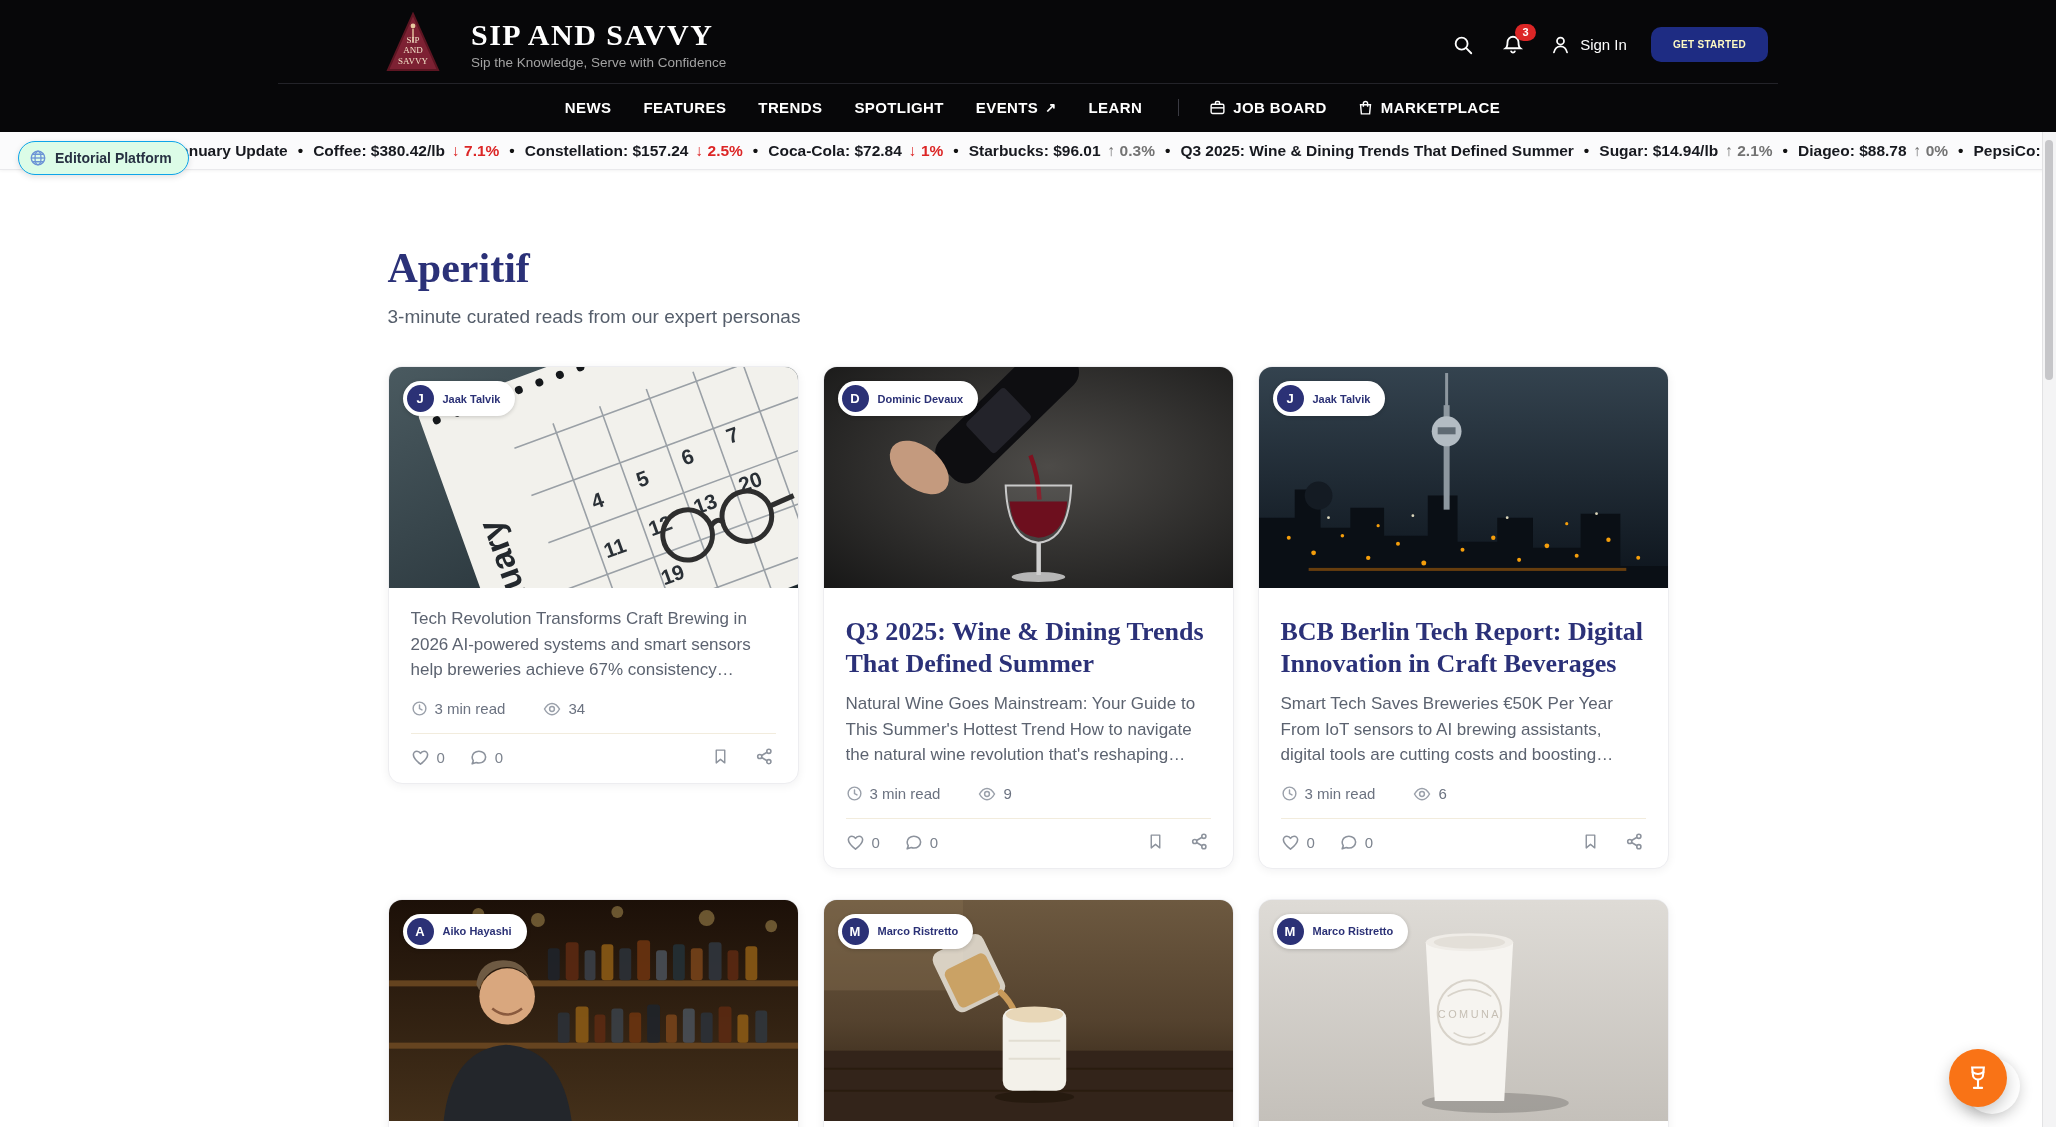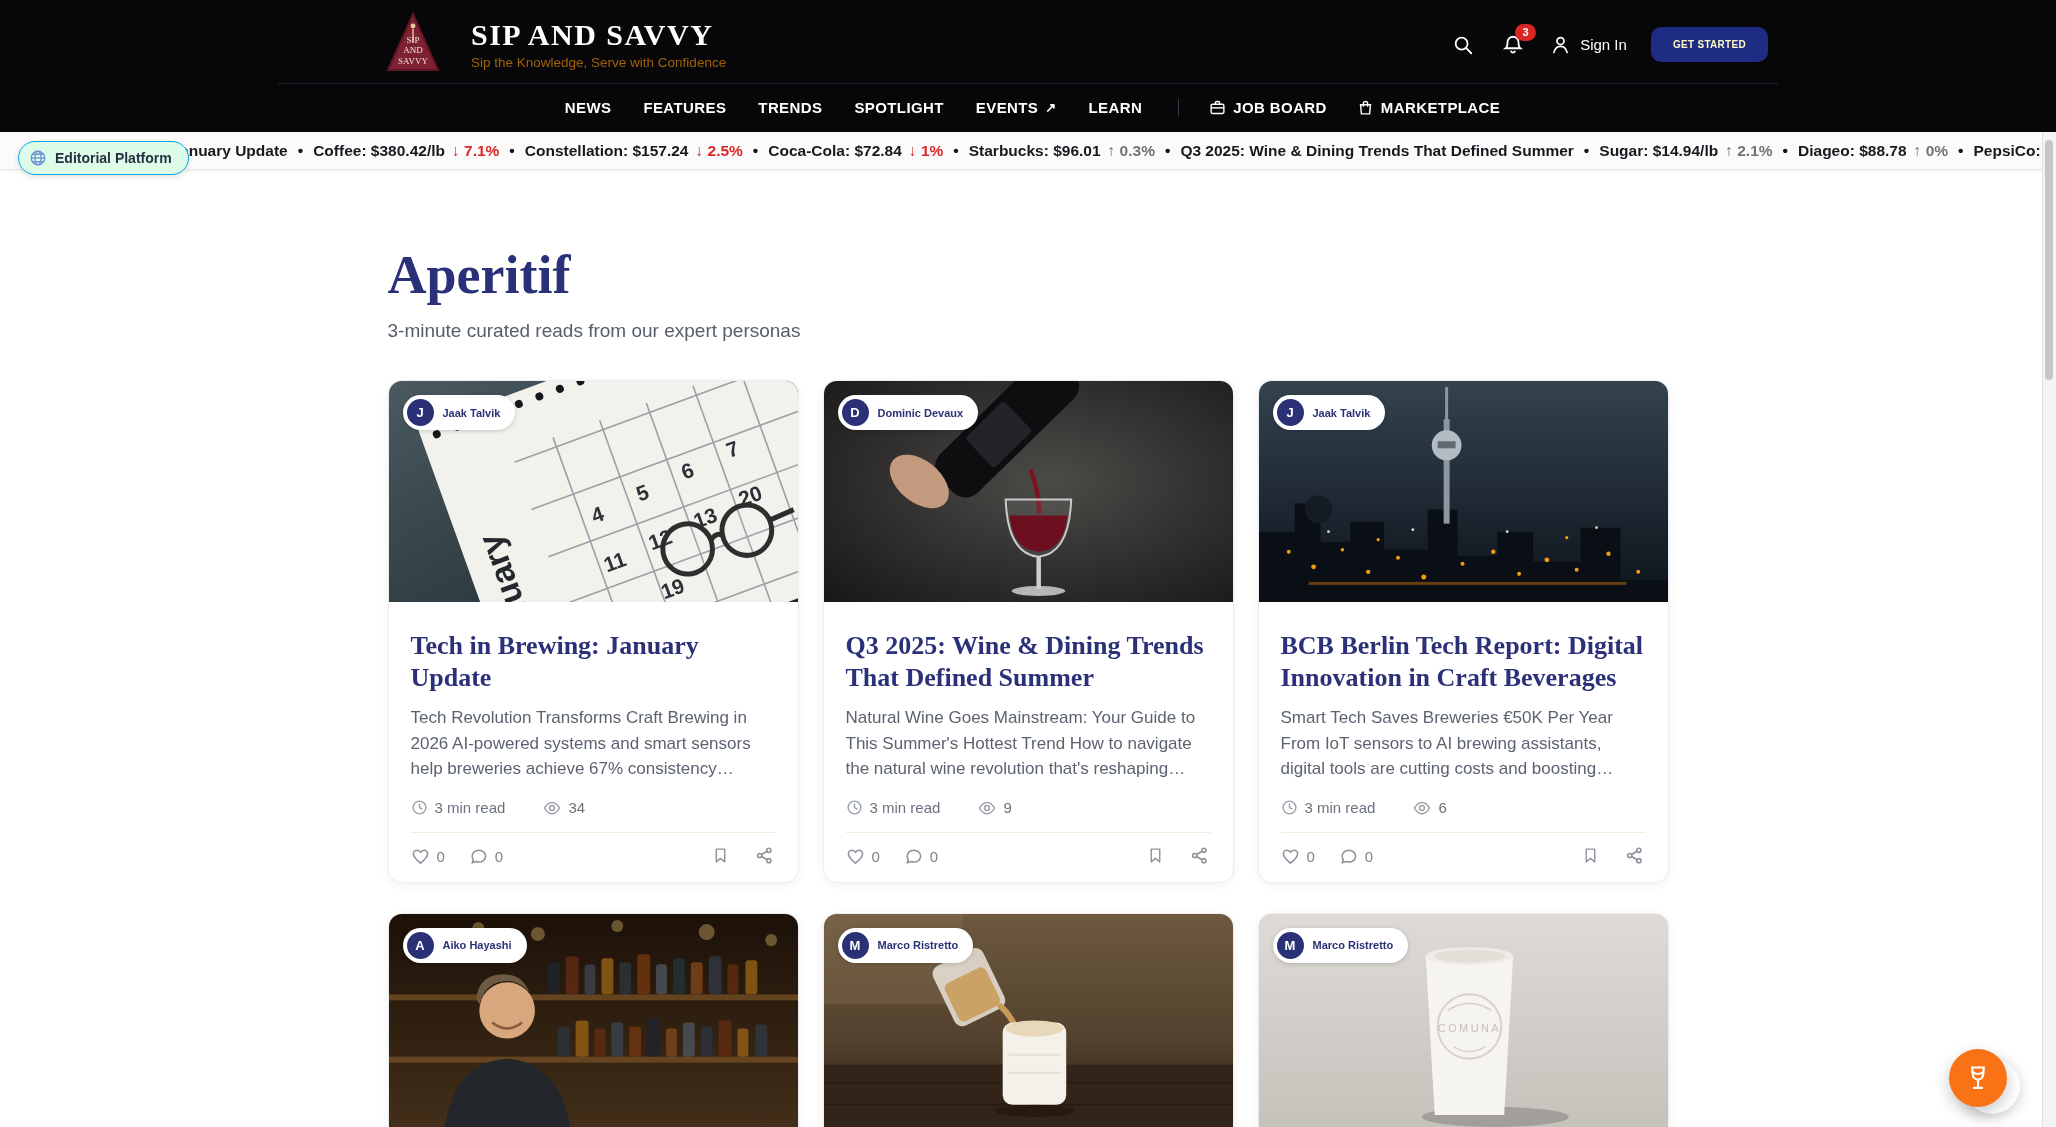--- a/index.html
+++ b/index.html
@@ -7,21 +7,21 @@
         font-family:"Liberation Sans",sans-serif;-webkit-font-smoothing:antialiased;}
   a{text-decoration:none;color:inherit;cursor:pointer;}
 
   
   .site-header{position:relative;height:132px;background:#070709;z-index:6;}
   .top-strip{width:1500px;margin:0 auto;height:84px;display:flex;align-items:center;
              justify-content:space-between;border-bottom:1px solid #232329;box-sizing:border-box;padding:6px 10px 0 108px;}
   .brand{display:flex;align-items:center;gap:31px;}
   .brand-text{display:flex;flex-direction:column;}
   .brand-title{font-family:"Liberation Serif",serif;font-weight:700;font-size:30px;letter-spacing:1.5px;color:#fff;line-height:1.05;}
-  .brand-tagline{font-size:13.5px;color:#a16207;margin-top:4px;}
+  .brand-tagline{font-size:13.5px;color:#a3a3a3;margin-top:4px;}
   .header-actions{display:flex;align-items:center;gap:24px;}
   .icon-btn{position:relative;display:flex;align-items:center;justify-content:center;width:26px;height:26px;}
   .icon-btn svg{display:block;}
   .notif-badge{position:absolute;top:-8px;right:-10px;background:#dc2626;color:#fff;font-size:11px;font-weight:700;
                border-radius:999px;min-width:17px;height:17px;line-height:17px;text-align:center;padding:0 2px;}
   .signin{display:flex;align-items:center;gap:9px;color:#fff;font-size:15px;}
   .cta{background:#1e2c83;color:#fef9c3;font-weight:700;font-size:10px;letter-spacing:.3px;
        padding:12px 22px;border-radius:10px;border:none;cursor:pointer;font-family:inherit;}
   .nav-row{display:flex;align-items:center;justify-content:center;height:46px;gap:32px;}
   .nav-link{color:#fff;font-size:15px;font-weight:600;letter-spacing:.4px;display:flex;align-items:center;gap:7px;}
@@ -37,21 +37,21 @@
   .titem{display:inline-flex;align-items:center;}
   .tchg{margin-left:7px;font-weight:700;}
   .tchg.down{color:#dc2626;} .tchg.up{color:#737373;}
 
   .editorial-badge{position:absolute;left:18px;top:141px;z-index:8;display:inline-flex;align-items:center;gap:8px;
                    background:#dcfce7;border:1px solid #0ea5e9;border-radius:999px;padding:7px 16px 7px 10px;
                    font-size:14px;font-weight:600;color:#273142;box-shadow:0 2px 6px rgba(0,0,0,.12);}
 
   
   .main{width:1281px;margin:0 auto;padding-top:74px;}
-  .page-title{font-family:"Liberation Serif",serif;font-weight:700;font-size:54px;color:#2b3178;margin:0 0 14px;}
+  .page-title{font-family:"Liberation Serif",serif;font-weight:700;font-size:42px;color:#2b3178;margin:0 0 14px;}
   .page-subtitle{font-size:19px;color:#555e6b;margin:0 0 38px;}
   .cards-grid{display:grid;grid-template-columns:repeat(3,1fr);gap:30px 24px;align-items:start;}
 
   .card{background:#fff;border:1px solid #ededf0;border-radius:14px;overflow:hidden;
         box-shadow:0 2px 10px rgba(17,24,39,.06);}
   .card-img{position:relative;height:221px;overflow:hidden;background:#d8d8d8;}
   .card-img > svg{width:100%;height:100%;display:block;}
   .avatar-pill{position:absolute;top:14px;left:14px;display:flex;align-items:center;gap:9px;background:#fff;
                border-radius:999px;padding:4px 15px 4px 4px;box-shadow:0 1px 4px rgba(0,0,0,.18);}
   .avatar-circle{width:27px;height:27px;border-radius:50%;background:#2b3176;color:#fff;font-weight:700;
@@ -240,21 +240,20 @@
       <path d="M324 158 q8 -9 14 -2" fill="none"></path>
                 <path d="M387 148 L412 142" fill="none"></path>
     </g>
   </svg>
       <div class="avatar-pill">
         <span class="avatar-circle">J</span>
         <span class="avatar-name">Jaak Talvik</span>
       </div>
     </div>
     <div class="card-body">
-      <h3 class="card-title">Tech in Brewing: January Update</h3>
       <p class="excerpt">Tech Revolution Transforms Craft Brewing in 2026 AI-powered systems and smart sensors help breweries achieve 67% consistency improvement while cutting...</p>
       <div class="meta-row">
         <span class="meta-item">
           <svg width="17" height="17" viewBox="0 0 24 24" fill="none" stroke="#9aa0aa" stroke-width="2" stroke-linecap="round">
             <circle cx="12" cy="12" r="9"></circle>
                   <path d="M12 7 v5 l3.5 2"></path>
           </svg>
           <span>3 min read</span>
         </span>
         <span class="meta-item">

